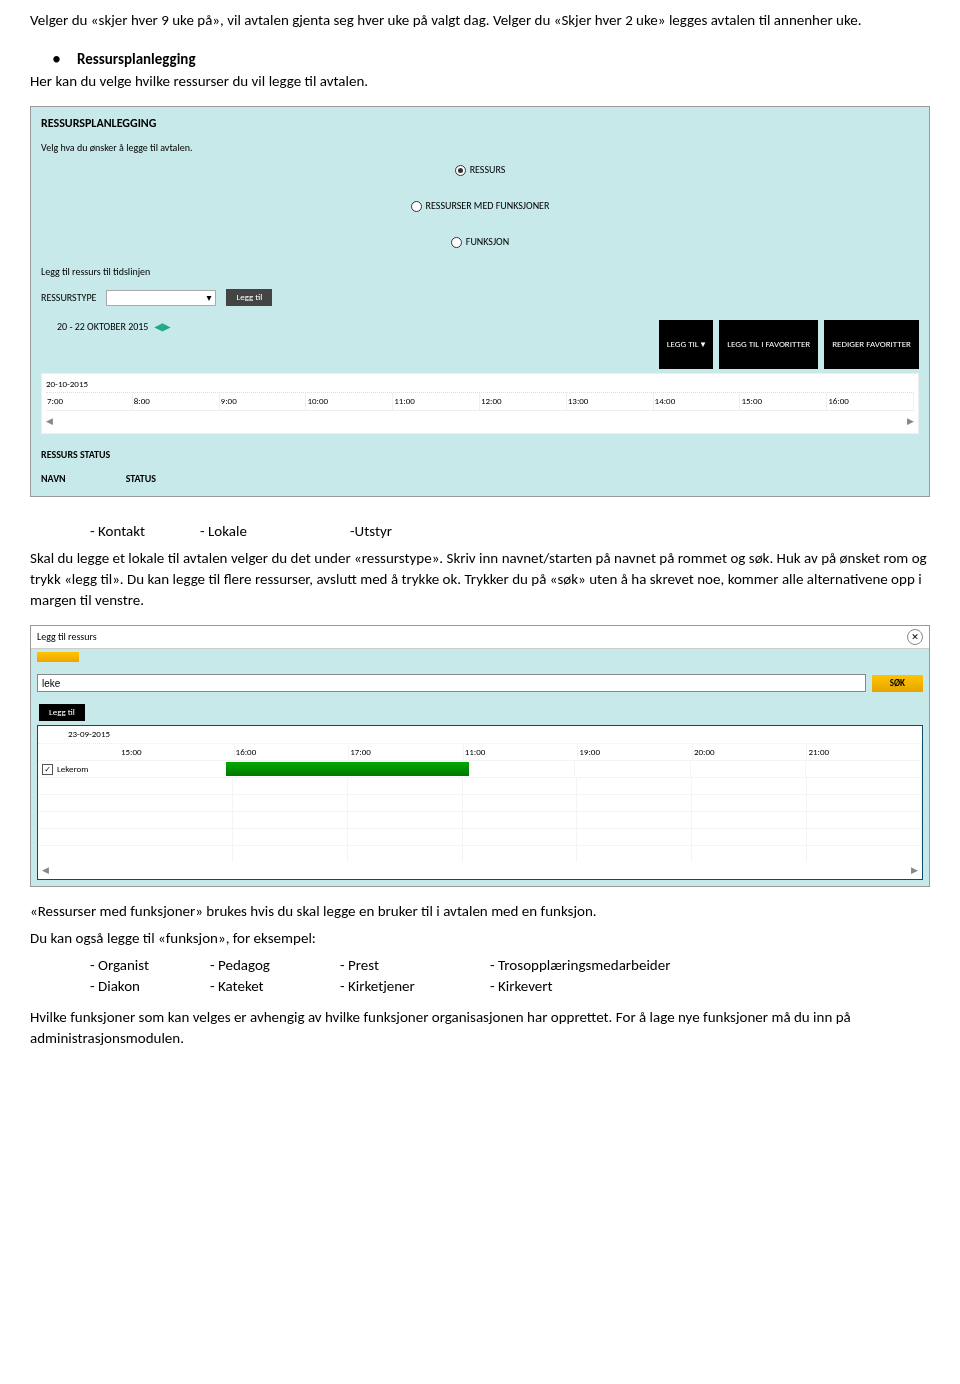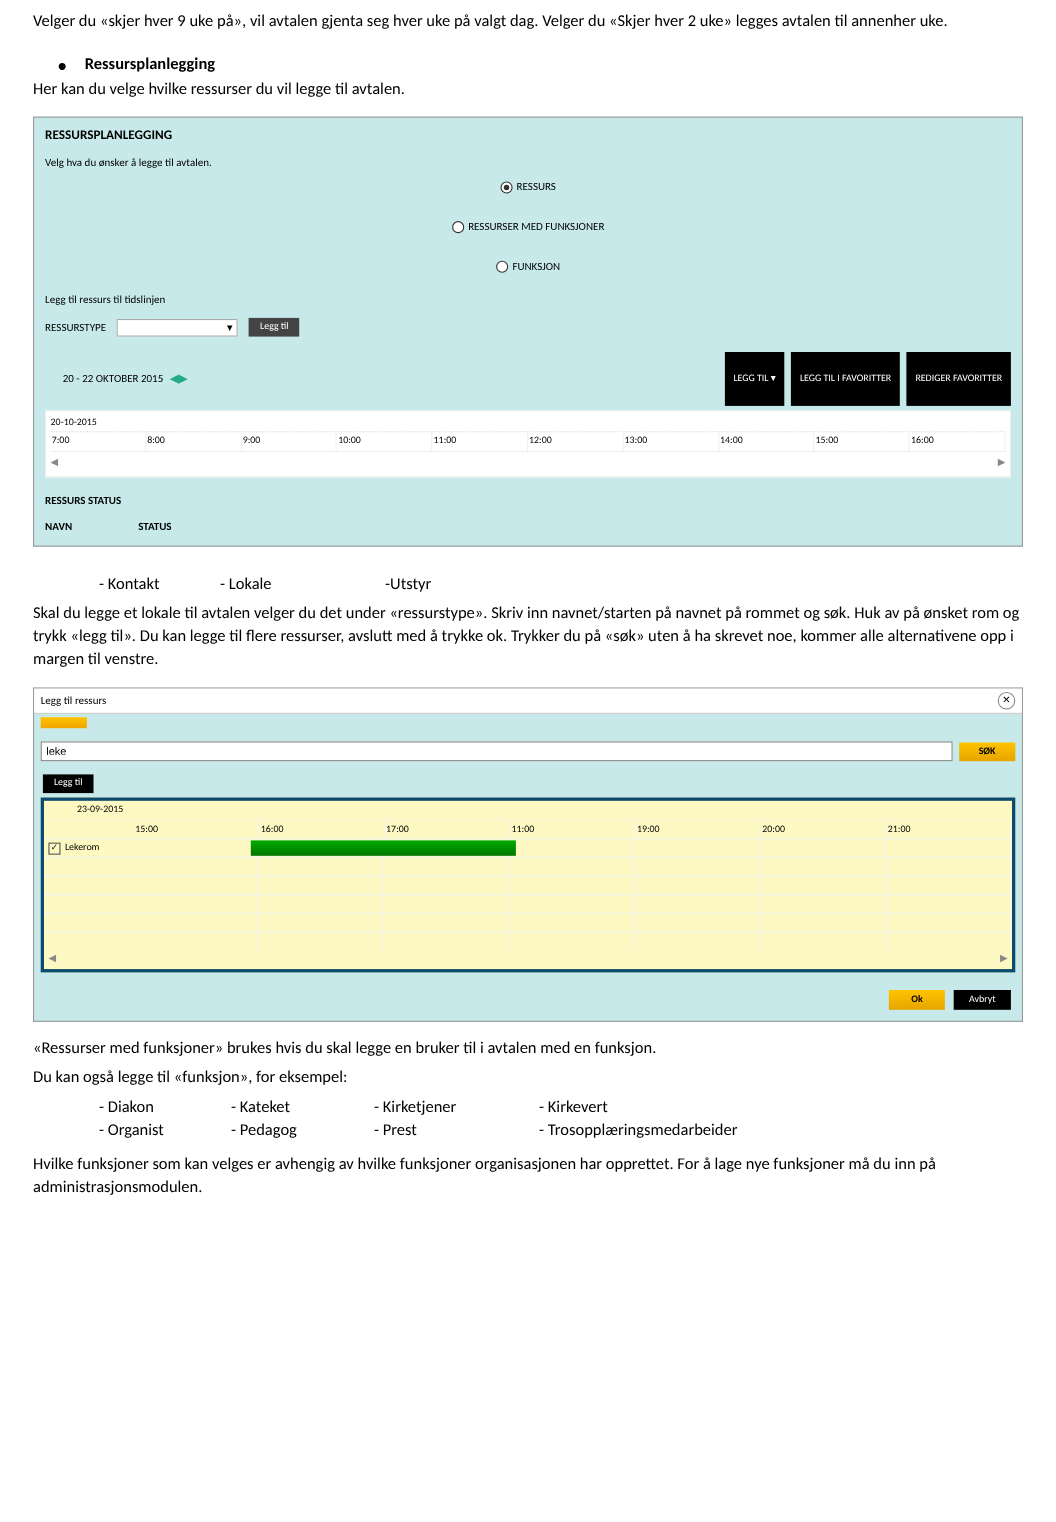--- a/index.html
+++ b/index.html
@@ -29,21 +29,21 @@
   .ss1 .title { font-weight: bold; font-size: 12px; margin-bottom: 10px; }
   .ss1 .sub { font-size: 10px; margin-bottom: 8px; }
   .ss1 .radios { display: flex; gap: 22px; align-items: center; margin-bottom: 16px; font-size: 10px; flex-direction: column; }
   .ss1 .radio { display: flex; align-items: center; gap: 4px; }
   .ss1 .radio .circ { width: 9px; height: 9px; border: 1px solid #333; border-radius: 50%; background: #fff; display: inline-block; position: relative; }
   .ss1 .radio .circ.sel::after { content: ""; position: absolute; width: 5px; height: 5px; background: #333; border-radius: 50%; top: 2px; left: 2px; }
   .ss1 .subhead { font-size: 10px; margin-bottom: 10px; }
   .ss1 .ressrow { display: flex; align-items: center; gap: 10px; margin-bottom: 14px; font-size: 10px; }
   .ss1 .ressrow .dd { width: 110px; height: 16px; background: #fff; border: 1px solid #aaa; display: inline-flex; align-items: center; justify-content: flex-end; padding-right: 4px; box-sizing: border-box; }
   .ss1 .ressrow .btn { background: #444; color: #fff; padding: 2px 10px; font-size: 9px; }
-  .ss1 .toolbar { display: flex; align-items: center; justify-content: space-between; margin: 6px 0 4px 0; }
+  .ss1 .toolbar { display: flex; align-items: flex-start; justify-content: space-between; margin: 6px 0 4px 0; }
   .ss1 .toolbar .daterange { font-size: 10px; padding-left: 16px; }
   .ss1 .toolbar .arrows { color: #2a8; font-weight: bold; margin-left: 4px; }
   .ss1 .toolbar .btns { display: flex; gap: 6px; }
   .ss1 .toolbar .btns .blk { background: #000; color: #fff; padding: 18px 8px; font-size: 9px; }
   .ss1 .timeline { background: #ffffff; border: 1px solid #eee; padding: 2px 4px 6px 4px; }
   .ss1 .timeline .date { font-size: 9px; border-bottom: 1px dotted #ddd; padding: 2px 0; }
   .ss1 .timeline .hours { display: flex; font-size: 9px; border-bottom: 1px solid #eee; }
   .ss1 .timeline .hours span { flex: 1; border-right: 1px solid #f0f0f0; padding: 2px 1px; }
   .ss1 .timeline .scroll { display: flex; justify-content: space-between; font-size: 9px; color: #888; margin-top: 4px; }
   .ss1 .status { font-weight: bold; font-size: 10px; margin-top: 14px; }
@@ -51,21 +51,21 @@
 
   
   .ss2 { padding: 0 0 6px 0; font-size: 10px; }
   .ss2 .topbar { background: #fff; display: flex; justify-content: space-between; align-items: center; padding: 3px 6px; border-bottom: 1px solid #ccc; }
   .ss2 .topbar .close { width: 14px; height: 14px; border: 1px solid #888; border-radius: 50%; display: inline-flex; align-items: center; justify-content: center; font-size: 9px; }
   .ss2 .yellowtab { height: 10px; background: linear-gradient(#ffc400,#f0a400); width: 42px; margin: 3px 0 0 6px; }
   .ss2 .searchrow { display: flex; align-items: center; gap: 6px; margin: 12px 6px; }
   .ss2 .searchrow input { flex: 1; height: 16px; border: 1px solid #888; font-size: 10px; padding: 0 4px; background: #fff; }
   .ss2 .searchrow .sok { background: linear-gradient(#ffc400,#e6a400); padding: 2px 18px; font-size: 9px; font-weight: bold; }
   .ss2 .leggtil { background: #000; color: #fff; padding: 2px 10px; font-size: 9px; margin-left: 8px; display: inline-block; margin-bottom: 4px; }
-  .ss2 .timeline2 { background: #fef9c3; margin: 0 6px; border: 3px solid #0c4a6e; }
+  .ss2 .timeline2 { background: #ffffff; margin: 0 6px; border: 1px solid #0c4a6e; }
   .ss2 .timeline2 .date2 { font-size: 9px; padding: 2px 0 2px 30px; border-bottom: 1px dotted #eee; }
   .ss2 .timeline2 .hours2 { display: flex; font-size: 9px; }
   .ss2 .timeline2 .hours2 span { flex: 1; padding: 2px 1px; border-right: 1px solid #f4f4f4; }
   .ss2 .timeline2 .row2 { display: flex; align-items: center; height: 16px; position: relative; border-top: 1px solid #f4f4f4; }
   .ss2 .timeline2 .row2 .chk { width: 9px; height: 9px; border: 1px solid #555; margin: 0 4px; display: inline-flex; align-items: center; justify-content: center; font-size: 8px; }
   .ss2 .timeline2 .row2 .chk::after { content: "✓"; }
   .ss2 .timeline2 .row2 .name { font-size: 9px; width: 56px; }
   .ss2 .timeline2 .row2 .grid { flex: 1; position: relative; display: flex; height: 100%; }
   .ss2 .timeline2 .row2 .grid span { flex: 1; border-right: 1px solid #f4f4f4; }
   .ss2 .timeline2 .row2 .bar { position: absolute; left: 14%; width: 30%; top: 1px; bottom: 1px; background: linear-gradient(#0a0,#070); }
@@ -265,37 +265,33 @@
           <span></span>
           <span></span>
           <span></span>
         </div>
       </div>
     <div class="scroll2">
         <span>◀</span>
         <span>▶</span>
       </div>
   </div>
-  <div class="bottombtns">
-    <span class="ok">Ok</span>
-    <span class="av">Avbryt</span>
-  </div>
 </div>
 
 <p>«Ressurser med funksjoner» brukes hvis du skal legge en bruker til i avtalen med en funksjon.</p>
 <p>Du kan også legge til «funksjon», for eksempel:</p>
 
 <div class="func-list">
+  <div class="row">
+    <span class="c1">- Organist</span>
+    <span class="c2">- Pedagog</span>
+    <span class="c3">- Prest</span>
+    <span class="c4">- Trosopplæringsmedarbeider</span>
+  </div>
   <div class="row">
     <span class="c1">- Diakon</span>
     <span class="c2">- Kateket</span>
     <span class="c3">- Kirketjener</span>
     <span class="c4">- Kirkevert</span>
   </div>
-  <div class="row">
-    <span class="c1">- Organist</span>
-    <span class="c2">- Pedagog</span>
-    <span class="c3">- Prest</span>
-    <span class="c4">- Trosopplæringsmedarbeider</span>
-  </div>
 </div>
 
 <p style="margin-top:10px;">Hvilke funksjoner som kan velges er avhengig av hvilke funksjoner organisasjonen har opprettet. For å lage nye funksjoner må du inn på administrasjonsmodulen.</p>
 
 </body></html>

